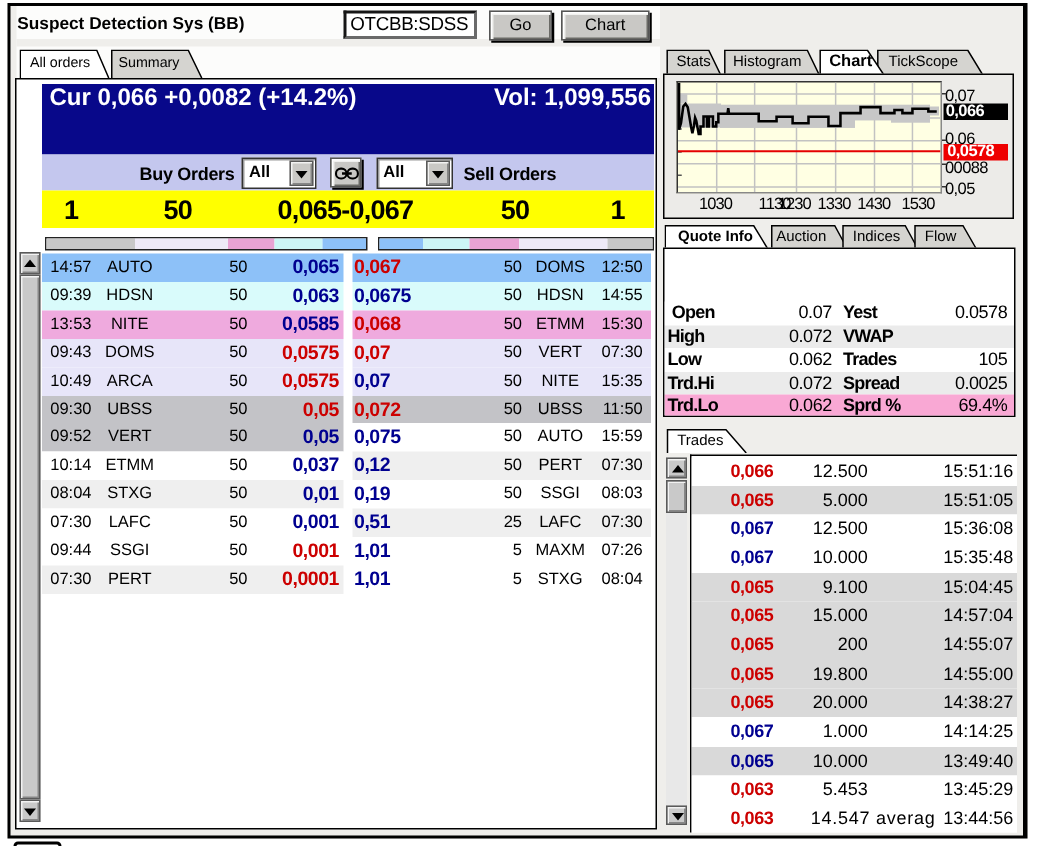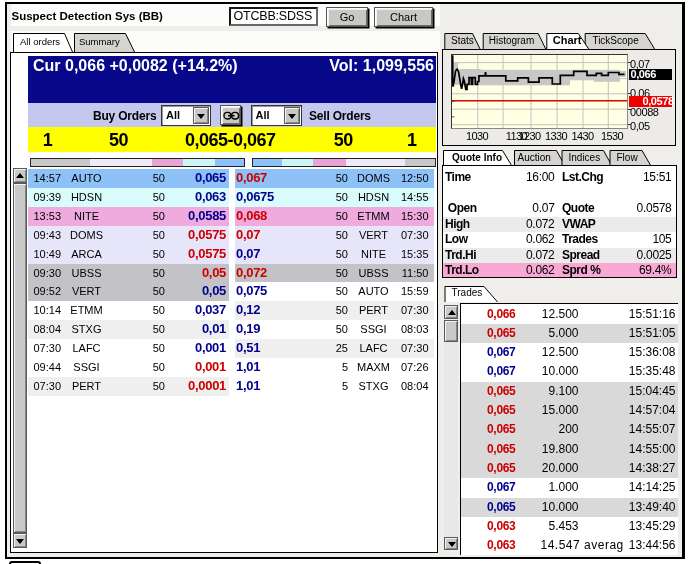--- a/index.html
+++ b/index.html
@@ -121,48 +121,42 @@
 </svg></div>
 <div class="abs" style="left:462px;top:129.5px;width:30px;text-align:center;font-size:11px;letter-spacing:-0.6px">1030</div>
 <div class="abs" style="left:497px;top:129.5px;width:30px;text-align:right;font-size:11px;letter-spacing:-0.6px">1130</div>
 <div class="abs" style="left:514.5px;top:129.5px;width:30px;text-align:center;font-size:11px;letter-spacing:-0.6px">1230</div>
 <div class="abs" style="left:541px;top:129.5px;width:30px;text-align:center;font-size:11px;letter-spacing:-0.6px">1330</div>
 <div class="abs" style="left:567.5px;top:129.5px;width:30px;text-align:center;font-size:11px;letter-spacing:-0.6px">1430</div>
 <div class="abs" style="left:593px;top:129.5px;width:30px;text-align:right;font-size:11px;letter-spacing:-0.6px">1530</div>
 <div class="abs" style="left:630px;top:57.5px;font-size:11px;letter-spacing:-0.4px">0,07</div>
 <div class="abs" style="left:628.5px;top:69px;width:43px;height:10.5px;background:#000;color:#fff;font-size:11px;font-weight:bold;line-height:10.5px;padding-left:2px;letter-spacing:-0.4px">0,066</div>
 <div class="abs" style="left:630px;top:87px;font-size:11px;letter-spacing:-0.4px">0,06</div>
-<div class="abs" style="left:628.5px;top:96px;width:43px;height:10.5px;background:#ee0000;color:#fff;font-size:11px;font-weight:bold;line-height:10.5px;padding-left:14px;letter-spacing:-0.4px">0,0578</div>
+<div class="abs" style="left:628.5px;top:96px;width:43px;height:10.5px;background:#ee0000;color:#fff;font-size:11px;font-weight:bold;line-height:10.5px;padding-left:3px;letter-spacing:-0.4px">0,0578</div>
 <div class="abs" style="left:630px;top:106px;font-size:11px;letter-spacing:-0.4px">00088</div>
 <div class="abs" style="left:630px;top:120px;font-size:11px;letter-spacing:-0.4px">0,05</div>
 <div class="abs" style="left:628px;top:62.1px;width:3px;height:1px;background:#333"></div>
 <div class="abs" style="left:628px;top:93.3px;width:3px;height:1px;background:#333"></div>
 <div class="abs" style="left:628px;top:108.7px;width:3px;height:1px;background:#333"></div>
 <div class="abs" style="left:628px;top:124.2px;width:3px;height:1px;background:#333"></div>
 <svg style="position:absolute;left:443px;top:150px" width="235" height="17">
     <path d="M 71.5 17 L 71.5 0.5 L 113.5 0.5 L 122.5 17" fill="#d5d4d0" stroke="#000" stroke-width="1"></path>
     <text x="74.5" y="10.9" font-family="Liberation Sans" font-size="10px" font-weight="normal" fill="#000">Auction</text>
     <path d="M 119.0 17 L 119.0 0.5 L 160.5 0.5 L 169.5 17" fill="#d5d4d0" stroke="#000" stroke-width="1"></path>
     <text x="125.5" y="10.9" font-family="Liberation Sans" font-size="10px" font-weight="normal" fill="#000">Indices</text>
     <path d="M 167.0 17 L 167.0 0.5 L 199.0 0.5 L 208.5 17" fill="#d5d4d0" stroke="#000" stroke-width="1"></path>
     <text x="173.5" y="10.9" font-family="Liberation Sans" font-size="10px" font-weight="normal" fill="#000">Flow</text>
     <path d="M 0.5 17 L 0.5 0.5 L 59.5 0.5 L 69.5 17" fill="#ffffff" stroke="#000" stroke-width="1"></path>
     <text x="9" y="10.9" font-family="Liberation Sans" font-size="10px" font-weight="bold" fill="#000">Quote Info</text>
   </svg>
 <div class="abs" style="left:442px;top:165px;width:235px;height:113px;border:1px solid #000;background:#fff;overflow:hidden">
-<div class="qrow" style="top:4.0px;background:#fff">
-      <span class="ql" style="left:2px">Time</span>
-      <span class="qv" style="left:60px;width:51.5px;color:#000;font-weight:normal">16:00</span>
-      <span class="ql" style="left:119px">Lst.Chg</span>
-      <span class="qv" style="left:165px;width:63.5px">15:51</span>
-    </div>
 <div class="qrow" style="top:35.1px;background:#fff">
       <span class="ql" style="left:2px">&nbsp;Open</span>
       <span class="qv" style="left:60px;width:51.5px;color:#000;font-weight:normal">0.07</span>
-      <span class="ql" style="left:119px">Quote</span>
+      <span class="ql" style="left:119px">Yest</span>
       <span class="qv" style="left:165px;width:63.5px">0.0578</span>
     </div>
 <div class="qrow" style="top:50.650000000000006px;background:#ebebeb">
       <span class="ql" style="left:2px">High</span>
       <span class="qv" style="left:60px;width:51.5px;color:#000;font-weight:normal">0.072</span>
       <span class="ql" style="left:119px">VWAP</span>
       <span class="qv" style="left:165px;width:63.5px"></span>
     </div>
 <div class="qrow" style="top:66.2px;background:#fff">
       <span class="ql" style="left:2px">Low</span>

